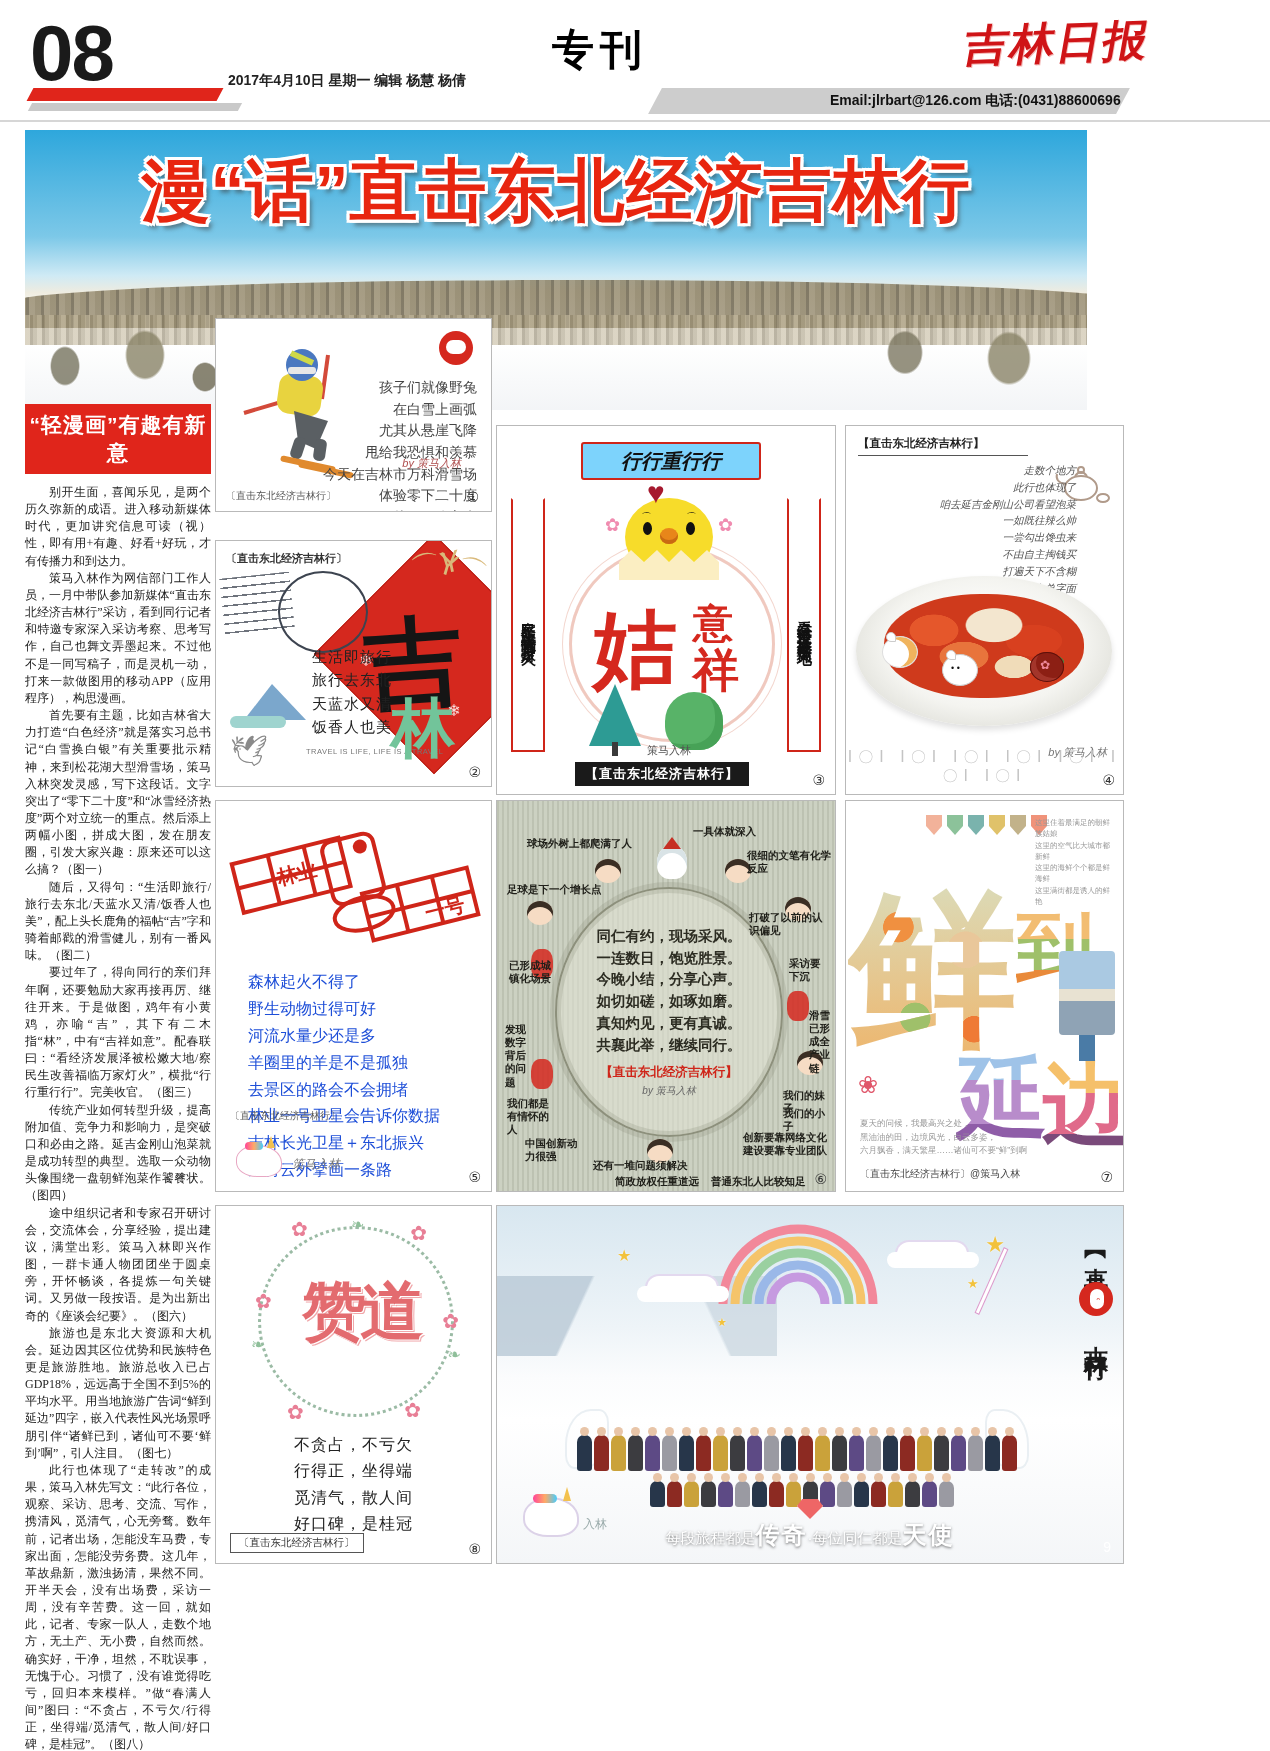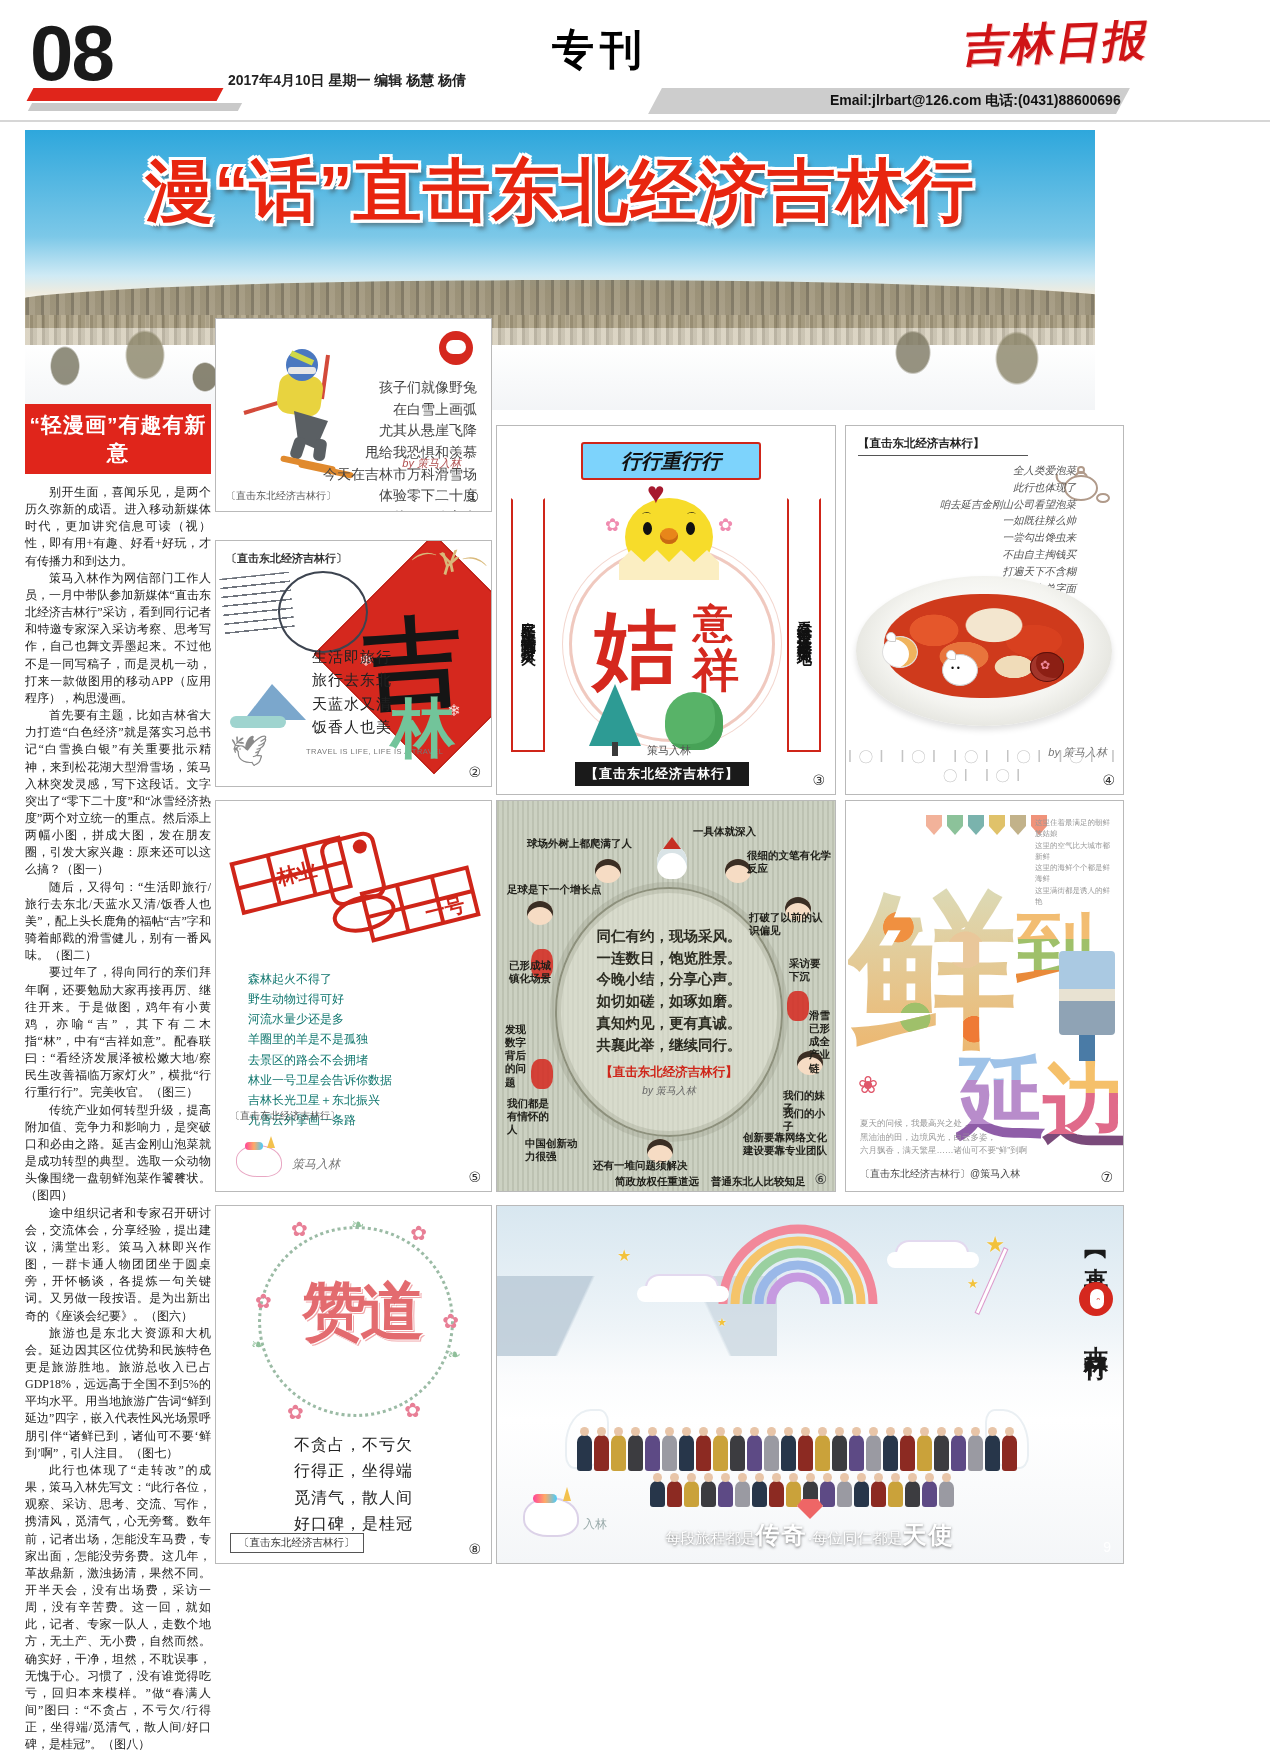--- a/index.html
+++ b/index.html
@@ -11,21 +11,21 @@
   .bar-gray-s{position:absolute;left:30px;top:103px;width:210px;height:8px;background:#c9c9c9;transform:skewX(-28deg);}
   .dateline{position:absolute;left:228px;top:72px;font-size:14px;font-weight:700;color:#222;}
   .section-title{position:absolute;left:500px;top:22px;width:200px;text-align:center;font-size:42px;font-weight:700;letter-spacing:6px;color:#000;}
   .masthead{position:absolute;left:965px;top:14px;font-size:44px;font-weight:900;color:#cf1417;
             font-family:"Liberation Serif","DejaVu Serif",serif;transform:skewX(-12deg) rotate(-2deg);letter-spacing:2px;text-shadow:1px 1px 0 #f4b8b6;}
   .bar-gray-big{position:absolute;left:655px;top:88px;width:468px;height:26px;background:#cdcdcd;transform:skewX(-28deg);}
   .contactline{position:absolute;left:830px;top:92px;font-size:14px;font-weight:700;color:#111;}
   .head-rule{position:absolute;left:0;top:120px;width:1270px;height:2px;background:#d6d6d6;}
   
   .banner{position:absolute;left:25px;top:130px;width:1062px;height:280px;overflow:hidden;
-          background:linear-gradient(#2ea7dc 0%,#7cc8e8 38%,#cfeaf5 52%,#efece0 58%,#ffffff 66%,#fdfdfd 100%);padding-left:8px;}
+          background:linear-gradient(#2ea7dc 0%,#7cc8e8 38%,#cfeaf5 52%,#efece0 58%,#ffffff 66%,#fdfdfd 100%);}
   .hills{position:absolute;left:-20px;top:150px;width:1140px;height:48px;border-radius:50% 50% 0 0;
          background:repeating-linear-gradient(90deg,#8d8266 0 6px,#6f6650 6px 9px,#9a8f74 9px 15px);opacity:.85;}
   .hills2{position:absolute;left:-40px;top:185px;width:1180px;height:40px;
           background:repeating-linear-gradient(90deg,#a99e82 0 4px,#c4b99d 4px 9px,#8d8266 9px 12px);opacity:.6;}
   .snowfield{position:absolute;left:0;top:215px;width:1100px;height:70px;background:linear-gradient(#fff,#f2f4f6);}
   .trees-l{position:absolute;left:0;top:170px;width:200px;height:110px;
            background:radial-gradient(30px 40px at 20% 60%,#77745f 0 45%,transparent 50%),
                       radial-gradient(40px 50px at 60% 50%,#8a8468 0 45%,transparent 50%),
                       radial-gradient(26px 30px at 90% 70%,#6d6852 0 45%,transparent 50%);opacity:.8;}
   .trees-r{position:absolute;right:0;top:165px;width:260px;height:115px;
@@ -125,21 +125,21 @@
   .an-panda{left:86px;bottom:40px;background:#fff;border:1px solid #ccc;}
   .an-panda::after{content:"• •";position:absolute;left:8px;top:8px;font-size:9px;color:#111;}
   .an-bug{right:48px;bottom:44px;background:#8c1f14;box-shadow:inset 0 0 0 1px #5e1009, inset 6px -4px 0 #a3352a;}
   .an-bug::after{content:"✿";position:absolute;left:10px;top:6px;font-size:12px;color:#e89;}
   .c4-sig{position:absolute;right:16px;bottom:34px;font-size:11px;color:#777;font-style:italic;}
   .c4-iconrow{position:absolute;left:0;bottom:8px;width:100%;text-align:center;font-size:15px;color:#c4c4c4;letter-spacing:6px;font-family:"DejaVu Sans",sans-serif;}
   .c4-num{right:8px;bottom:6px;}
   
   .card5{left:215px;top:800px;width:275px;height:390px;}
   .c5-sat{position:absolute;left:10px;top:18px;}
-  .c5-poem{position:absolute;left:32px;top:168px;font-size:12px;line-height:1.68;color:#0f766e;}
+  .c5-poem{position:absolute;left:32px;top:168px;font-size:16px;line-height:1.68;color:#1d4ed8;}
   .c5-tag{position:absolute;left:14px;bottom:68px;}
   .c5-unicorn{position:absolute;left:20px;bottom:14px;width:44px;height:30px;background:#fff;border:1.5px solid #e8a7c3;border-radius:50% 60% 40% 50%;}
   .c5-unicorn::before{content:"";position:absolute;left:30px;top:-10px;width:0;height:0;border-left:4px solid transparent;border-right:4px solid transparent;border-bottom:12px solid #f3c14e;}
   .c5-unicorn::after{content:"";position:absolute;left:8px;top:-4px;width:18px;height:8px;border-radius:4px;background:linear-gradient(90deg,#f49,#fa6,#4cf);}
   .c5-sig{position:absolute;left:76px;bottom:18px;font-size:12px;color:#777;font-style:italic;}
   .c5-num{right:10px;bottom:6px;}
   
   .card6{left:496px;top:800px;width:338px;height:390px;background:
      repeating-linear-gradient(90deg,rgba(120,125,105,.18) 0 2px,transparent 2px 5px),#ccd1c2;}
   .c6-oval{position:absolute;left:58px;top:86px;width:224px;height:246px;border:2px solid #8d907c;border-radius:50%;
@@ -341,21 +341,21 @@
   <div class="card card4">
     <div class="c4-tag">【直击东北经济吉林行】</div>
     <svg class="c4-teapot" width="60" height="54" viewBox="0 0 60 54">
       <ellipse cx="30" cy="34" rx="16" ry="12" fill="none" stroke="#b09a8a" stroke-width="2"></ellipse>
       <path d="M14 30 Q4 28 6 20" fill="none" stroke="#b09a8a" stroke-width="2"></path>
       <path d="M24 22 Q30 14 36 22" fill="none" stroke="#b09a8a" stroke-width="2"></path>
       <circle cx="30" cy="16" r="3" fill="none" stroke="#b09a8a" stroke-width="2"></circle>
       <ellipse cx="52" cy="44" rx="6" ry="4" fill="none" stroke="#b09a8a" stroke-width="2"></ellipse>
     </svg>
     <div class="c4-poem">
-      <div>全人类爱泡菜</div>
+      <div>走数个地方</div>
         <div>此行也体现了</div>
       <div>咱去延吉金刚山公司看望泡菜</div>
         <div>一如既往辣么帅</div>
       <div>一尝勾出馋虫来</div>
         <div>不由自主掏钱买</div>
       <div>打遍天下不含糊</div>
         <div>老泡小名单字面</div>
     </div>
     <div class="c4-dish">
       <div class="c4-kimchi"></div>

